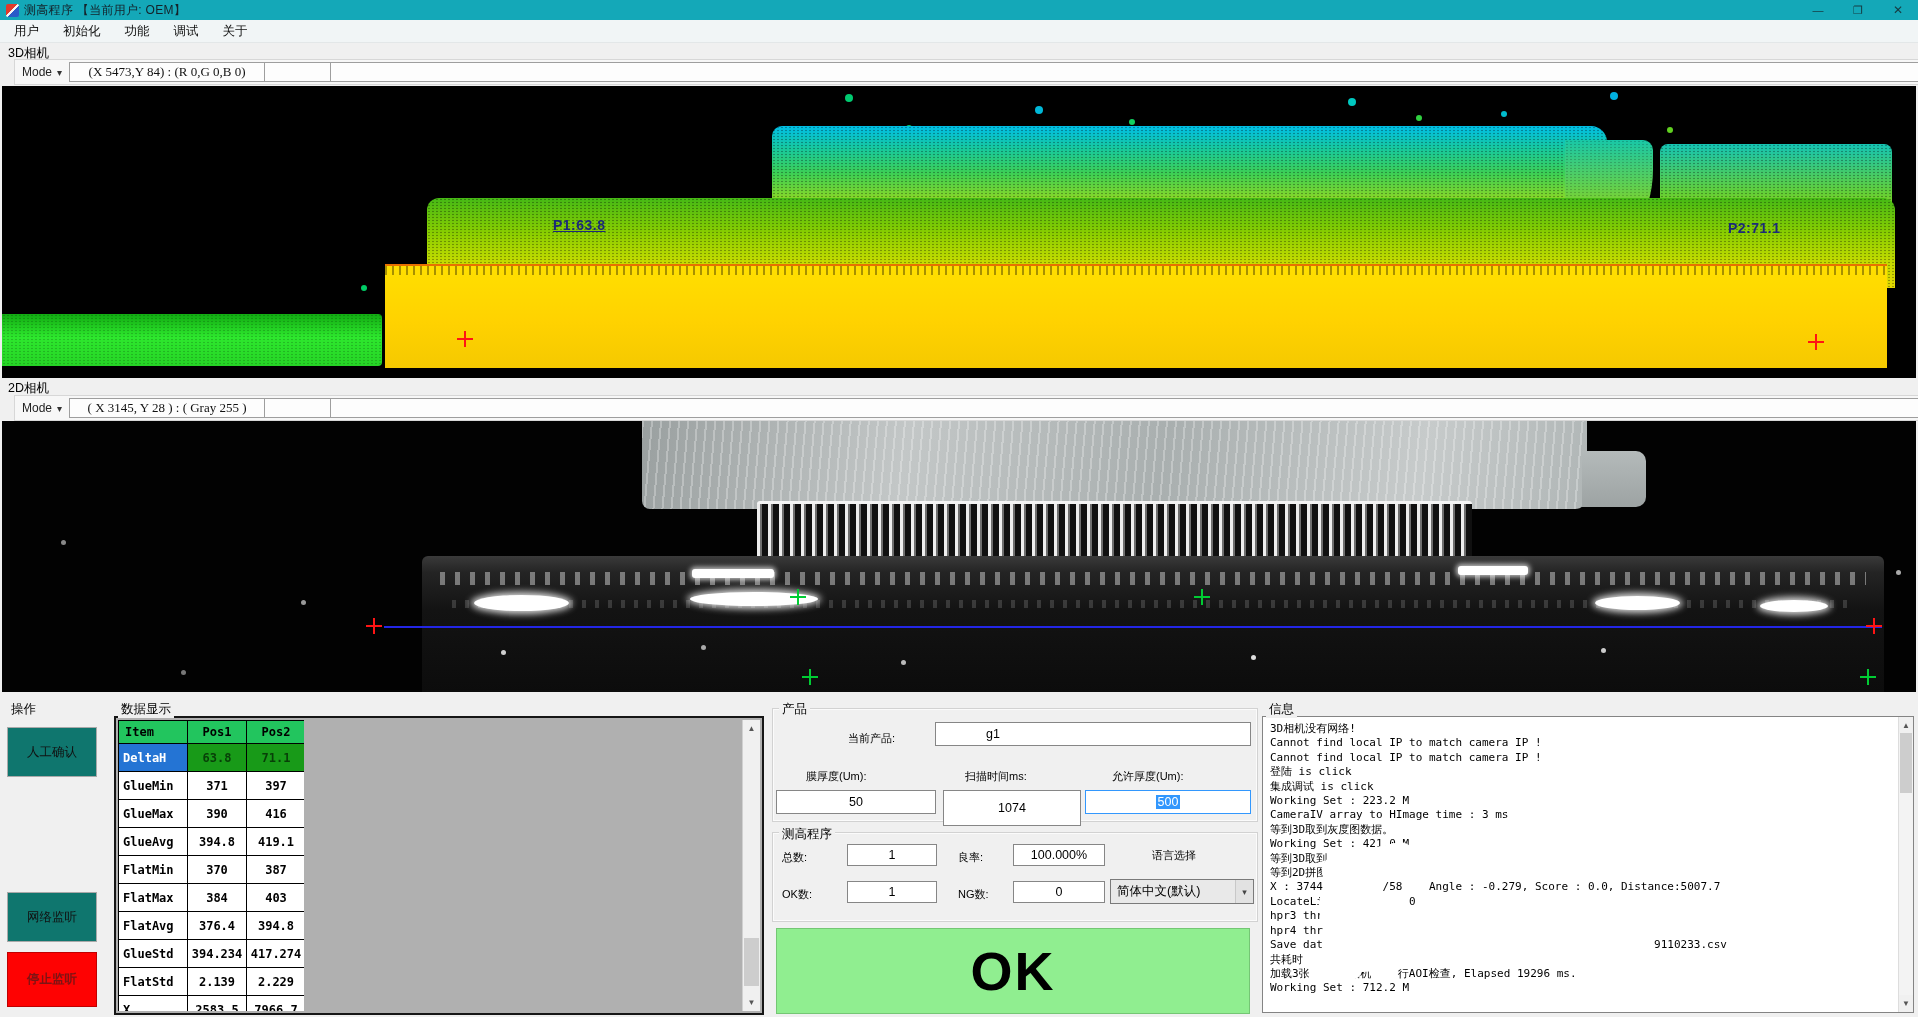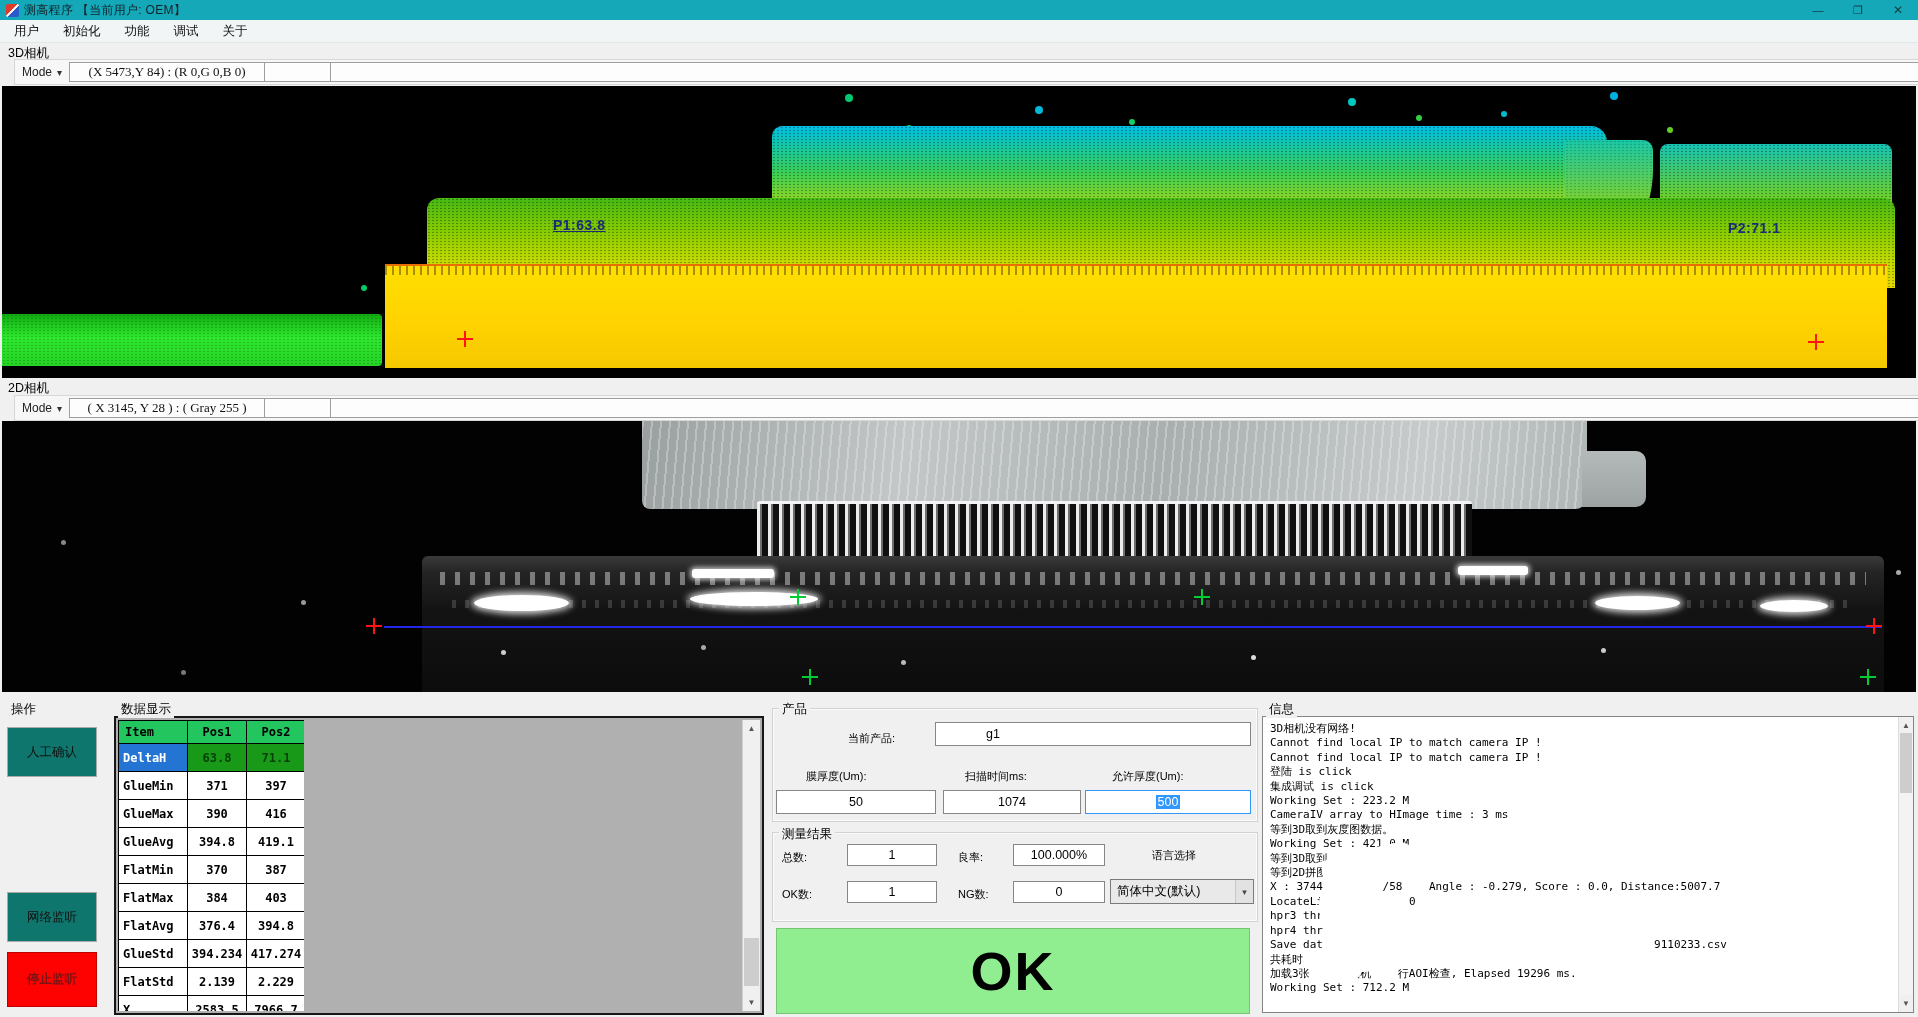--- a/index.html
+++ b/index.html
@@ -324,26 +324,26 @@
   </div>
 
   <div class="panel-label" style="left:779px;top:701px;">产品</div>
   <div class="groupbox" style="left:772px;top:708px;width:486px;height:114px;"></div>
   <div class="form-label" style="left:848px;top:731px;">当前产品:</div>
   <div class="fieldbox left" style="left:935px;top:722px;width:316px;height:24px;padding-left:50px;">g1</div>
   <div class="form-label" style="left:806px;top:769px;">膜厚度(Um):</div>
   <div class="form-label" style="left:965px;top:769px;">扫描时间ms:</div>
   <div class="form-label" style="left:1112px;top:769px;">允许厚度(Um):</div>
   <div class="fieldbox" style="left:776px;top:790px;width:160px;height:24px;">50</div>
-  <div class="fieldbox" style="left:943px;top:790px;width:138px;height:24px;">1074</div>
+  <div class="fieldbox" style="left:943px;top:790px;width:138px;height:36px;">1074</div>
   <div class="fieldbox focus" style="left:1085px;top:790px;width:166px;height:24px;">
     <span class="sel-text">500</span>
   </div>
 
-  <div class="panel-label" style="left:779px;top:826px;">测量结果</div>
+  <div class="panel-label" style="left:779px;top:826px;">测高程序</div>
   <div class="groupbox" style="left:772px;top:832px;width:486px;height:90px;"></div>
   <div class="form-label" style="left:782px;top:850px;">总数:</div>
   <div class="fieldbox" style="left:847px;top:844px;width:90px;height:22px;">1</div>
   <div class="form-label" style="left:958px;top:850px;">良率:</div>
   <div class="fieldbox" style="left:1013px;top:844px;width:92px;height:22px;">100.000%</div>
   <div class="form-label" style="left:1152px;top:848px;">语言选择</div>
   <div class="form-label" style="left:782px;top:887px;">OK数:</div>
   <div class="fieldbox" style="left:847px;top:881px;width:90px;height:22px;">1</div>
   <div class="form-label" style="left:958px;top:887px;">NG数:</div>
   <div class="fieldbox" style="left:1013px;top:881px;width:92px;height:22px;">0</div>

